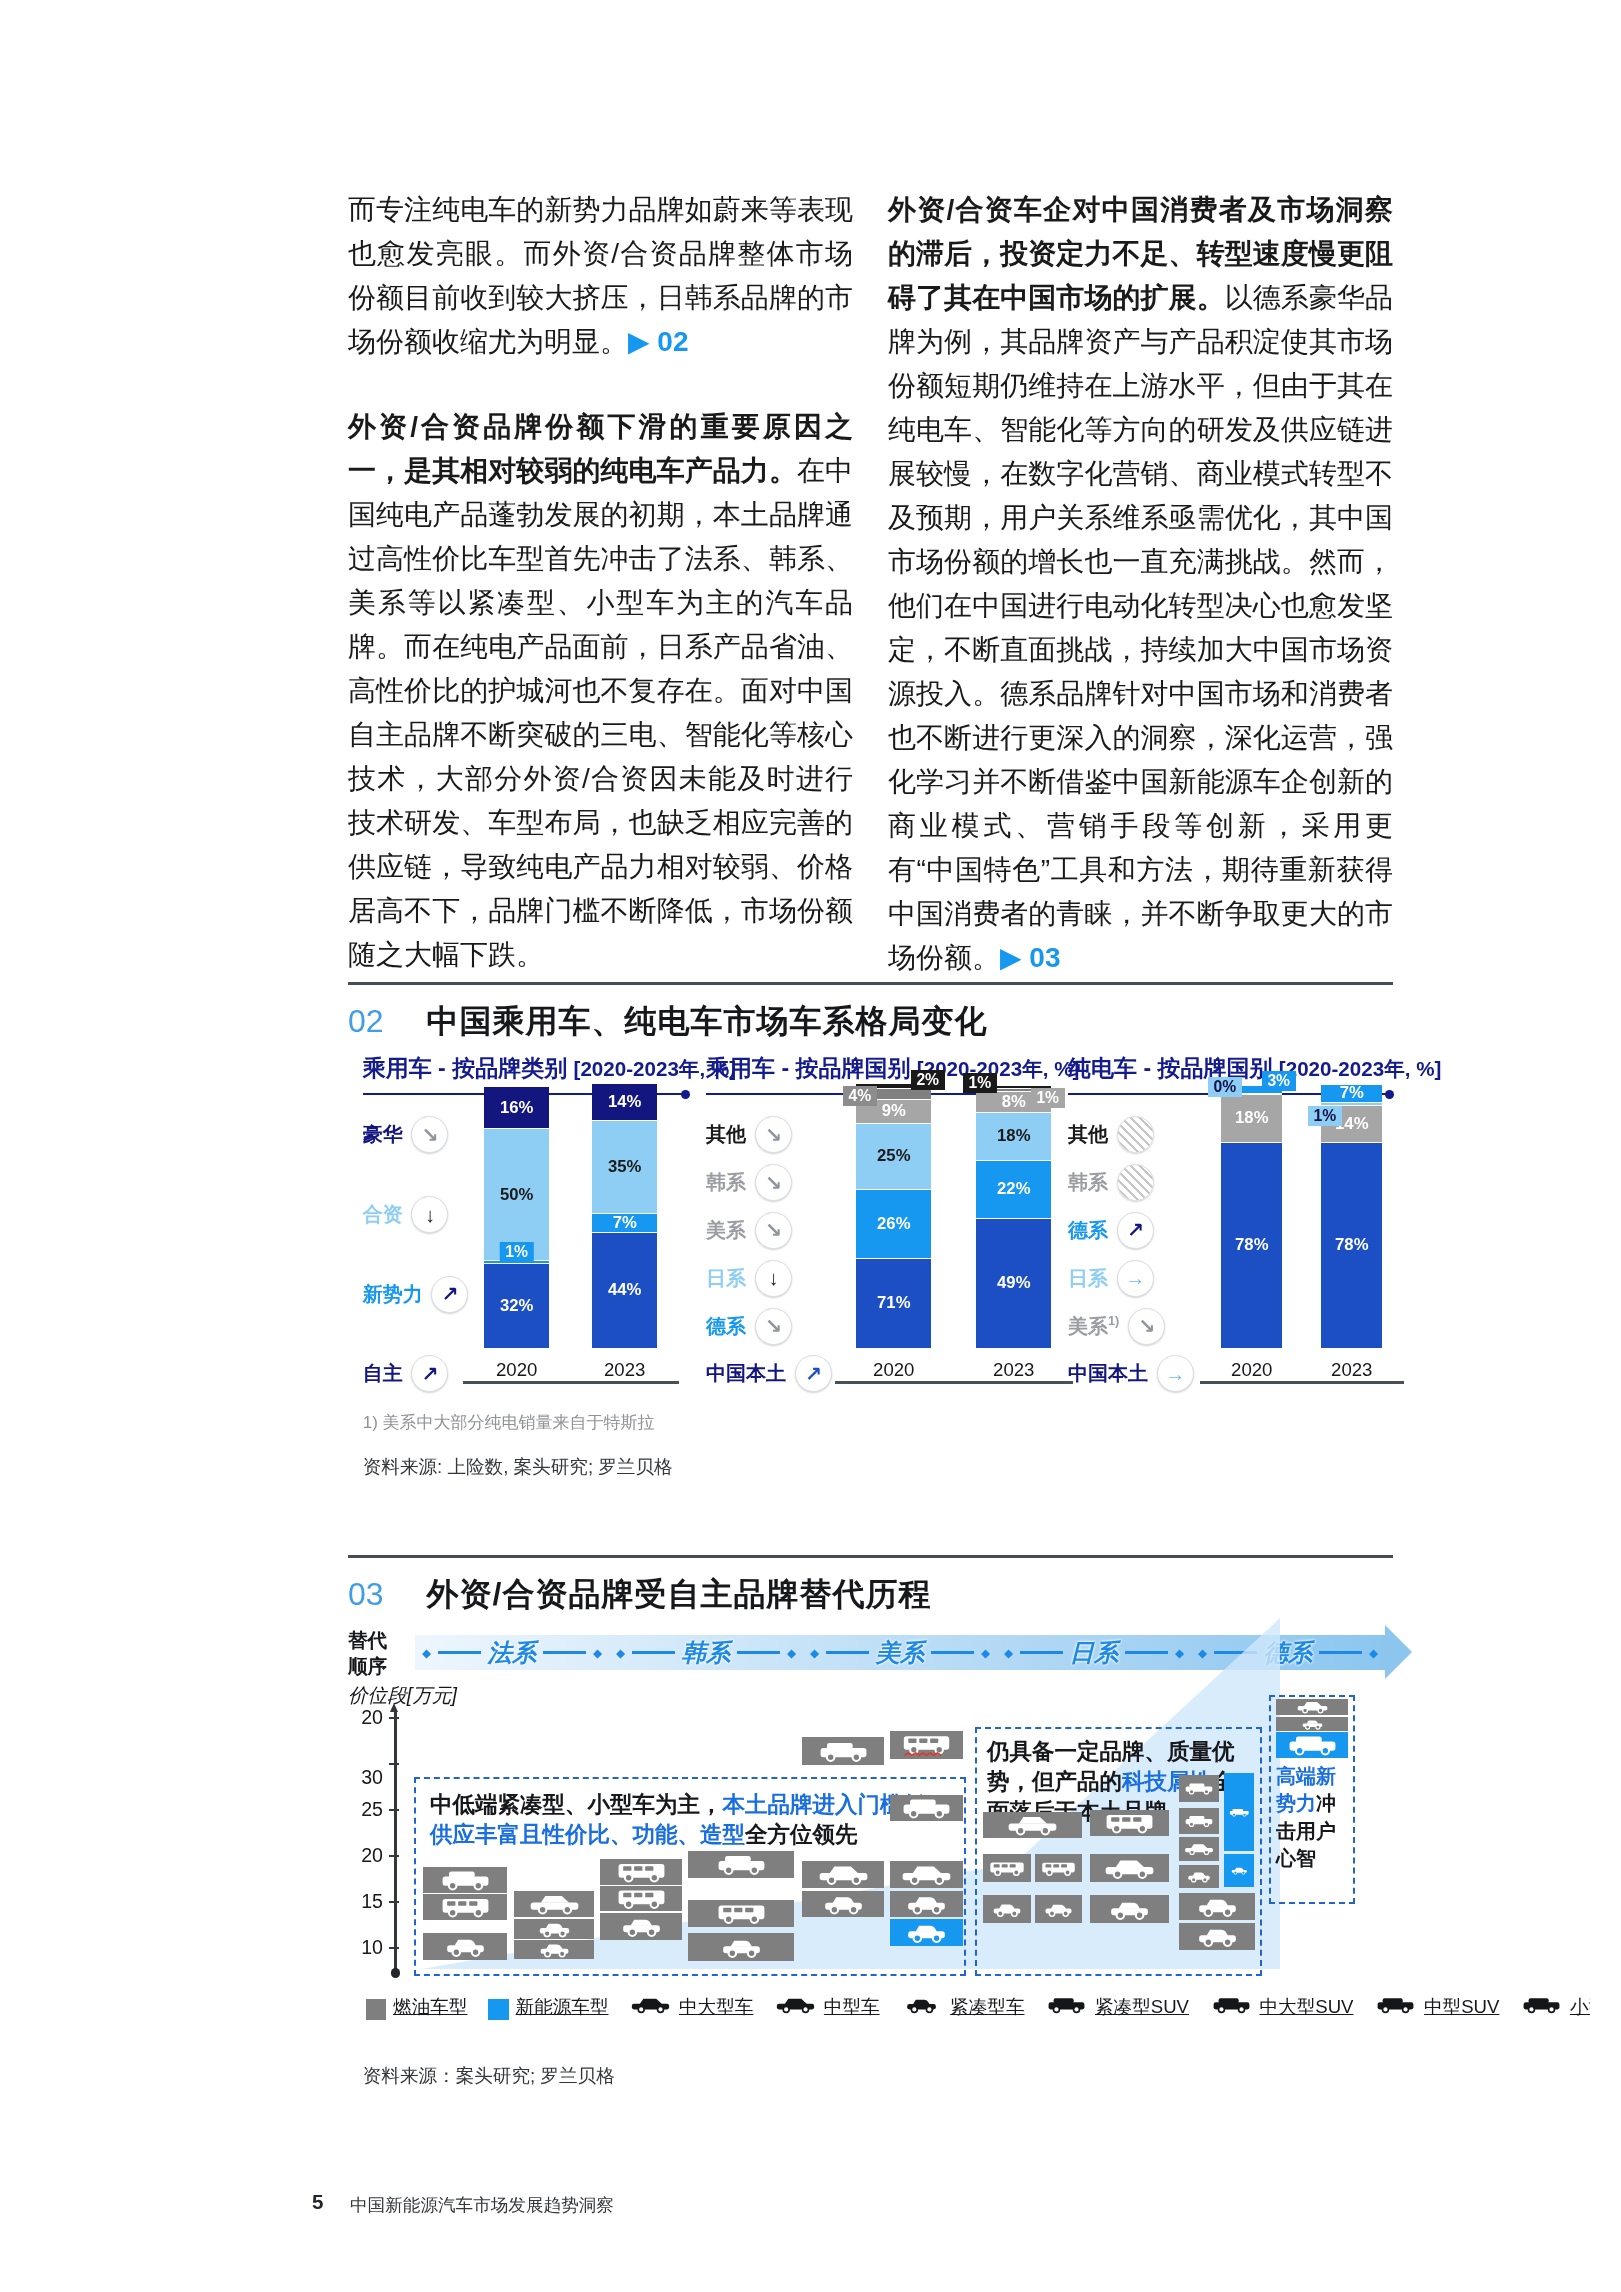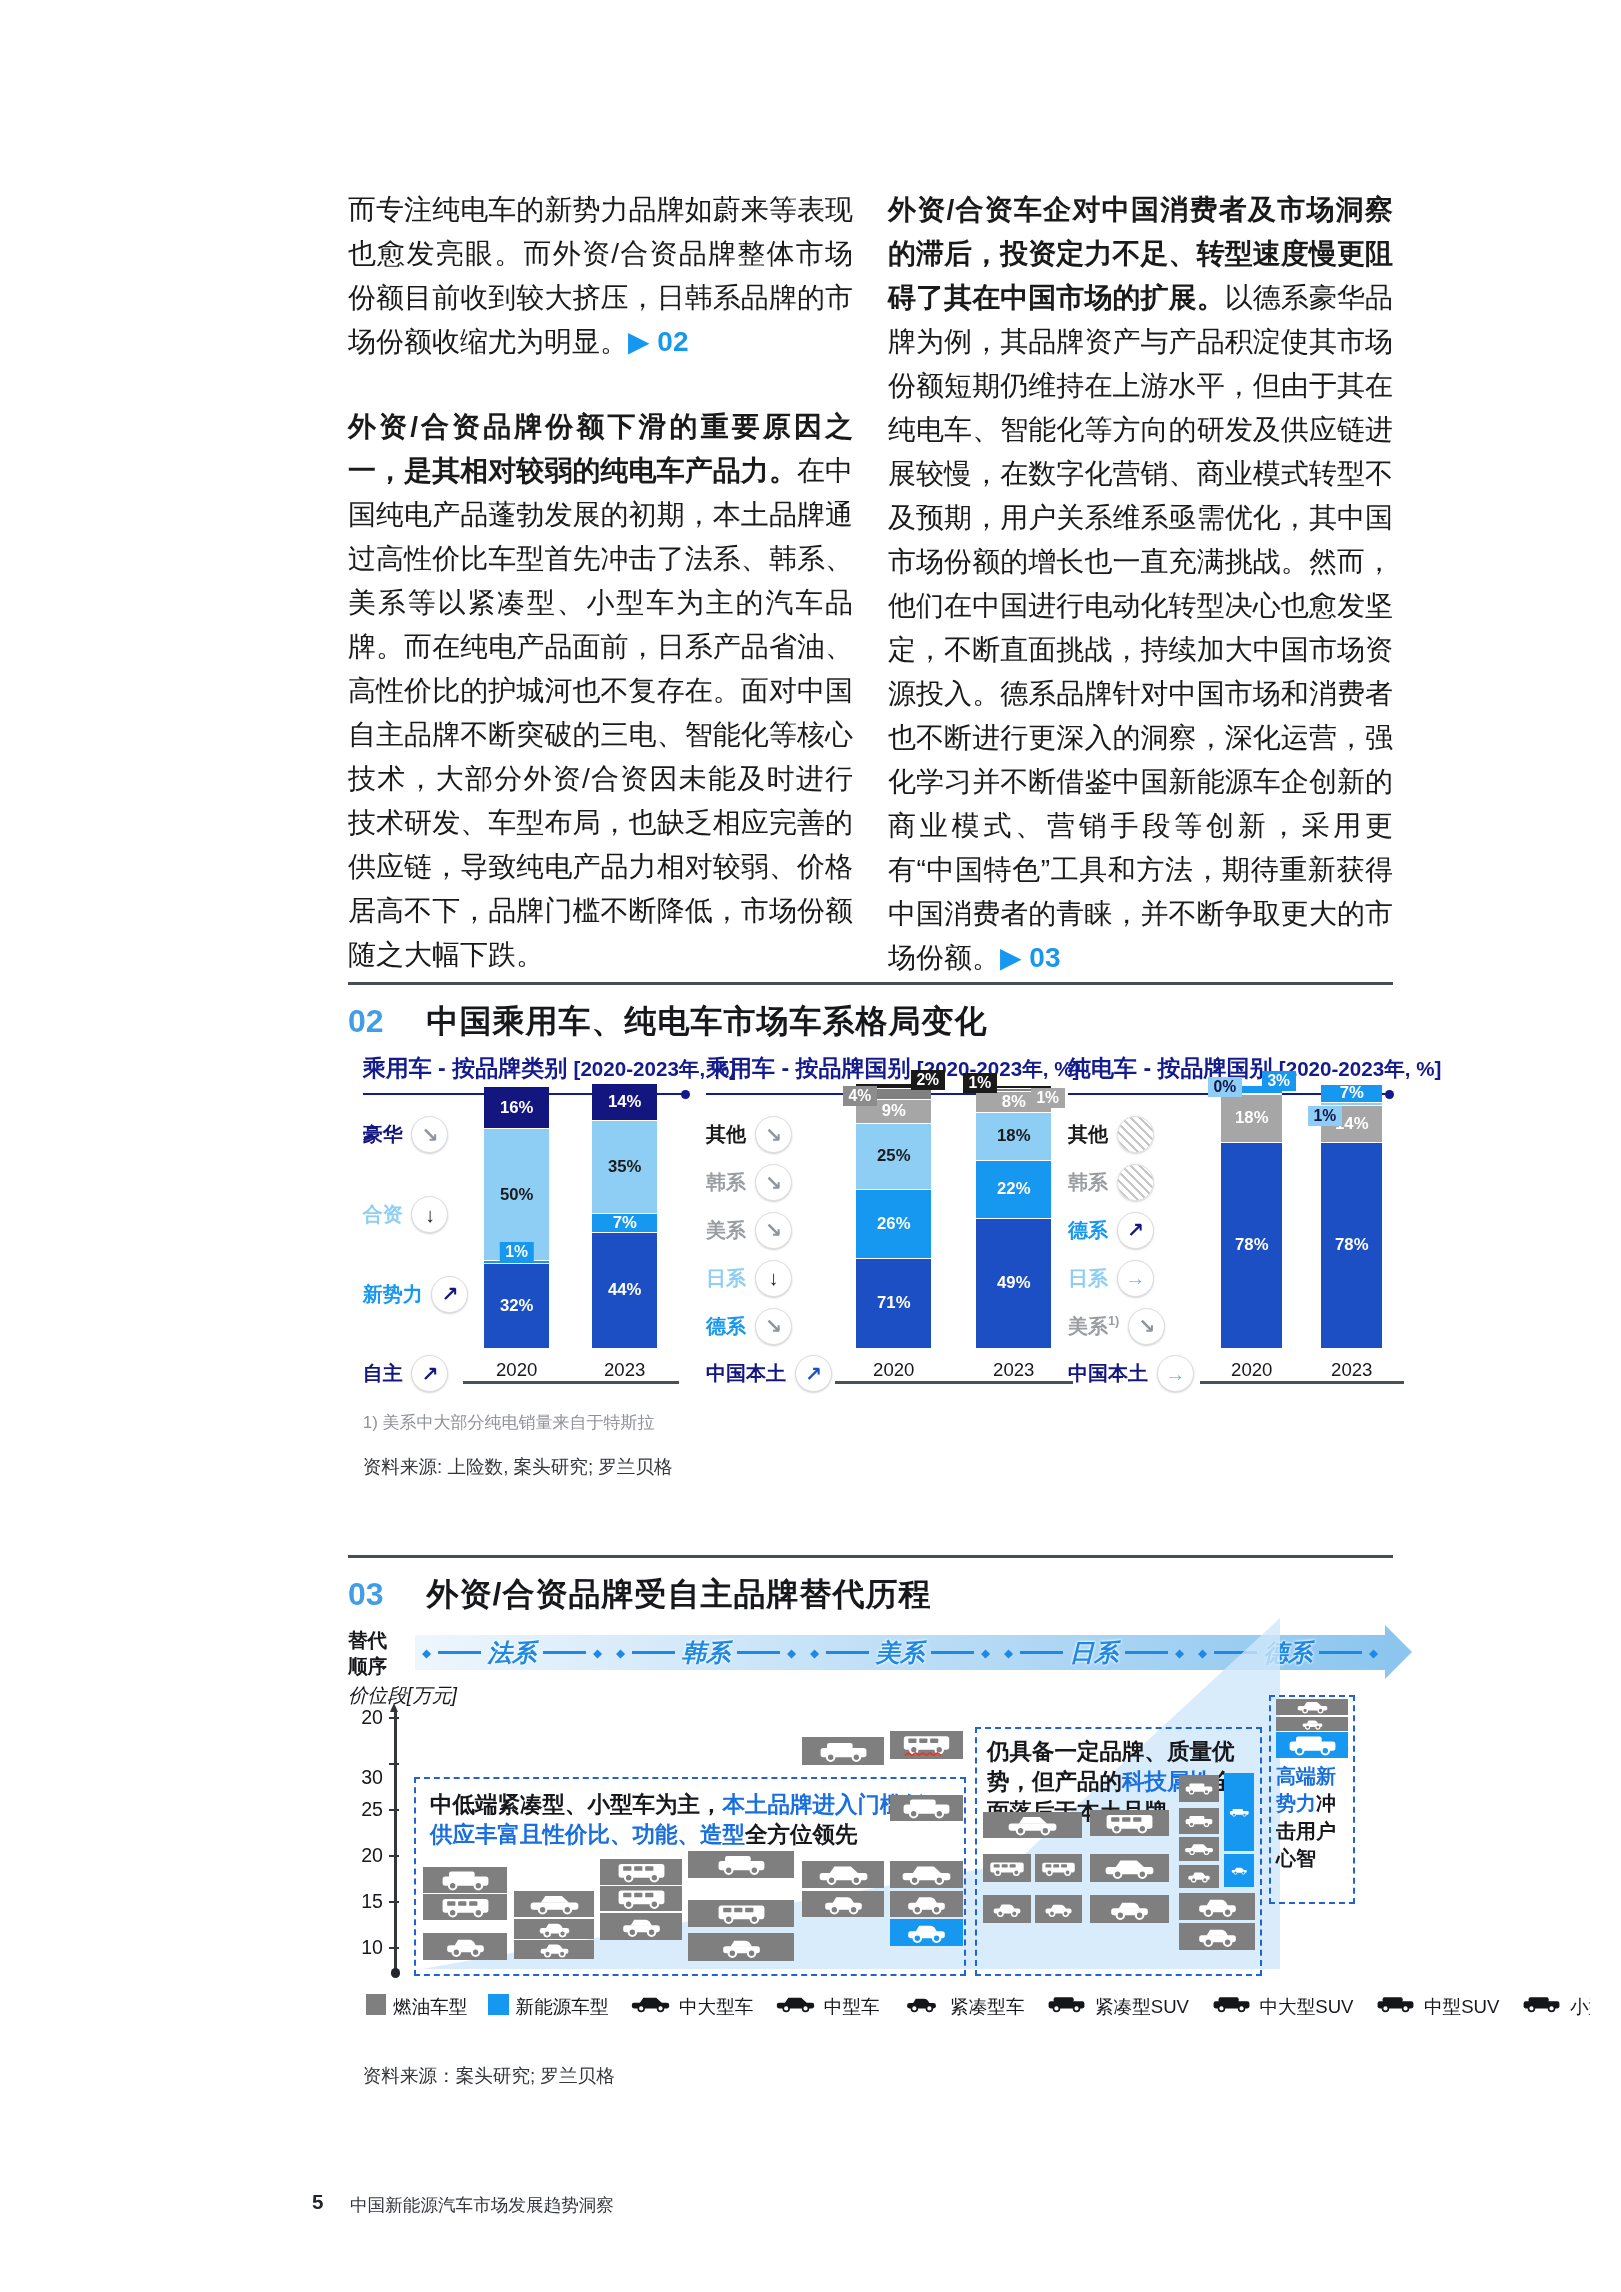--- a/index.html
+++ b/index.html
@@ -8,21 +8,21 @@
   
   .intro{position:absolute;left:348px;top:188px;width:1045px;display:flex;gap:35px;}
   .icol{width:505px;font-size:28px;line-height:44px;text-align:justify;}
   .icol p{margin:0 0 41px 0;}
   .rb{font-weight:bold;}
   .rm{color:#1697f0;font-weight:bold;white-space:nowrap;}
   
   .sect{position:absolute;left:348px;width:1045px;}
   .srule{position:absolute;left:0;top:0;width:100%;height:2.5px;background:#474d55;}
   .shead{position:absolute;left:0;top:17.6px;display:flex;align-items:baseline;}
-  .snum{color:#419de6;font-size:32px;font-weight:bold;}
+  .snum{color:#419de6;font-size:32px;font-weight:normal;}
   .stitle{margin-left:43px;font-size:32px;font-weight:bold;color:#17181c;letter-spacing:1px;}
   .src{position:absolute;font-size:18.6px;color:#33363b;}
   .fnote{position:absolute;font-size:17px;color:#8f9297;}
   
   .panel{position:absolute;top:71px;}
   .psub{position:relative;border-bottom:2.5px solid #141b8d;padding-bottom:8.8px;
         font-size:23px;font-weight:bold;color:#141b8d;white-space:nowrap;}
   .psub .dot{position:absolute;right:-2px;bottom:-5.9px;width:8.8px;height:8.8px;border-radius:50%;background:#141b8d;}
   .chartrow{display:flex;margin-top:21.6px;}
   .clegend{display:flex;flex-direction:column;justify-content:space-between;height:276px;flex:0 0 100px;}
@@ -60,21 +60,21 @@
   .yaxis:after{content:"";position:absolute;bottom:-4.9px;left:-3.4px;width:9.8px;height:9.8px;border-radius:50%;background:#22252a;}
   .ytick{position:absolute;left:0;width:35px;text-align:right;font-size:19.6px;color:#17181c;}
   .ymark{position:absolute;left:41px;width:9.8px;height:2px;background:#33363b;}
   .wedge{position:absolute;left:74px;top:63px;width:858px;height:351px;background:#cfe7fa;opacity:.8;
          clip-path:polygon(0px 351px,593px 245px,858px 0px,858px 351px);z-index:0;}
   .dbox{position:absolute;border:2.9px dashed #1f63d6;box-sizing:border-box;z-index:1;}
   .anno{position:absolute;font-size:22.5px;font-weight:bold;line-height:30px;z-index:2;color:#17181c;}
   .anno .bl{color:#1a6fe0;}
   .tile{position:absolute;display:flex;align-items:center;justify-content:center;z-index:2;}
   .dlegend{position:absolute;left:17.6px;top:439px;display:flex;align-items:center;gap:20.6px;}
-  .dli{display:flex;align-items:flex-start;gap:6.9px;font-size:18.6px;color:#17181c;white-space:nowrap;}
+  .dli{display:flex;align-items:flex-end;gap:6.9px;font-size:18.6px;color:#17181c;white-space:nowrap;text-decoration:underline;}
   .sw{width:20.6px;height:20.6px;}
   
   .pnum{position:absolute;left:312px;top:2190px;font-size:20.6px;font-weight:bold;color:#22252a;}
   .ftitle{position:absolute;left:350px;top:2193px;font-size:17.6px;color:#33363b;}
 </style>
 </head>
 <body>
 
 <div class="page">
 

